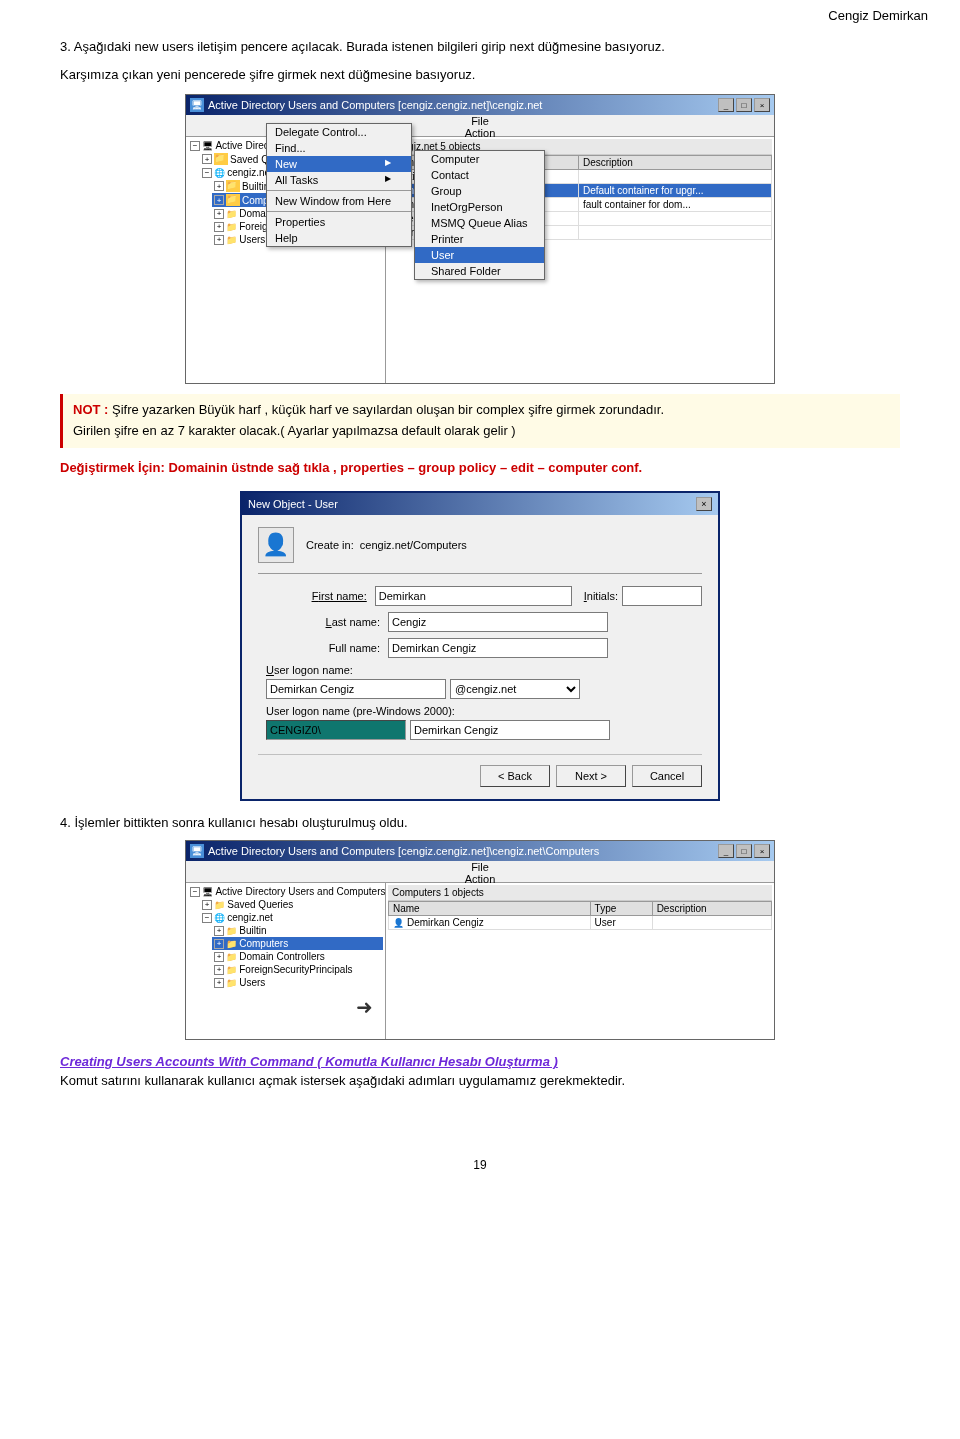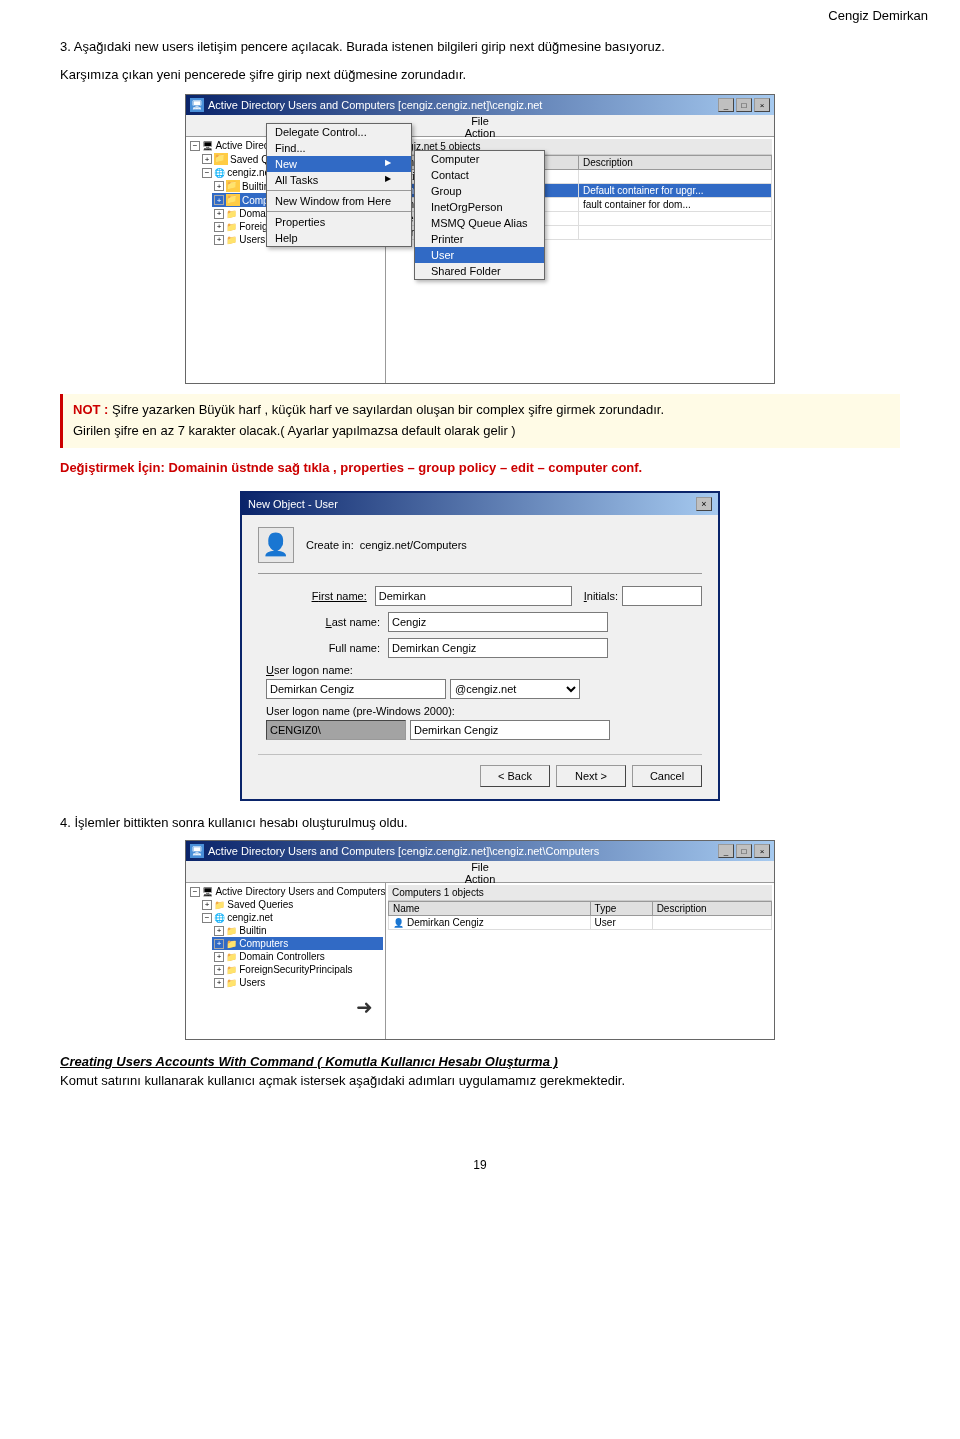--- a/index.html
+++ b/index.html
@@ -352,21 +352,21 @@
     }
 
     .dialog-pre2000-row {
       display: flex;
       align-items: center;
       margin-bottom: 8px;
       gap: 4px;
     }
     .dialog-pre2000-box {
       border: 1px inset #999;
-      background: #a3a3a3;
+      background: #0f766e;
       height: 20px;
       font-size: 11px;
       padding: 1px 3px;
       width: 140px;
     }
 
     .dialog-buttons {
       display: flex;
       justify-content: flex-end;
       gap: 6px;
@@ -398,21 +398,21 @@
       margin: 10px auto;
       border: 1px solid #666;
     }
 
     
     .footer-link {
       margin-top: 14px;
       margin-bottom: 4px;
     }
     .footer-link a {
-      color: #000000;
+      color: #6d28d9;
       font-style: italic;
       font-weight: bold;
       text-decoration: underline;
       font-size: 13px;
     }
     .footer-sub {
       font-size: 13px;
       margin-bottom: 20px;
     }
 
@@ -448,21 +448,21 @@
 </head>
 <body>
 
 <div class="page-header">
   <span>Cengiz Demirkan</span>
 </div>
 
 <div class="page-content">
 
   <p class="step-text">3. Aşağıdaki new users iletişim pencere açılacak. Burada istenen bilgileri girip next düğmesine basıyoruz.</p>
-  <p class="step-text">Karşımıza çıkan yeni pencerede şifre girip next düğmesine zorundadır.</p>
+  <p class="step-text">Karşımıza çıkan yeni pencerede şifre girmek next düğmesine basıyoruz.</p>
 
   <div class="ad-wrapper">
     <div class="ad-screenshot screenshot-box">
 
       <div class="ad-titlebar">
         <span class="ad-titlebar-icon">🖥</span>
         <span>Active Directory Users and Computers [cengiz.cengiz.net]\cengiz.net</span>
         <div class="ad-titlebar-btns">
           <div class="ad-titlebar-btn">_</div>
           <div class="ad-titlebar-btn">□</div>

